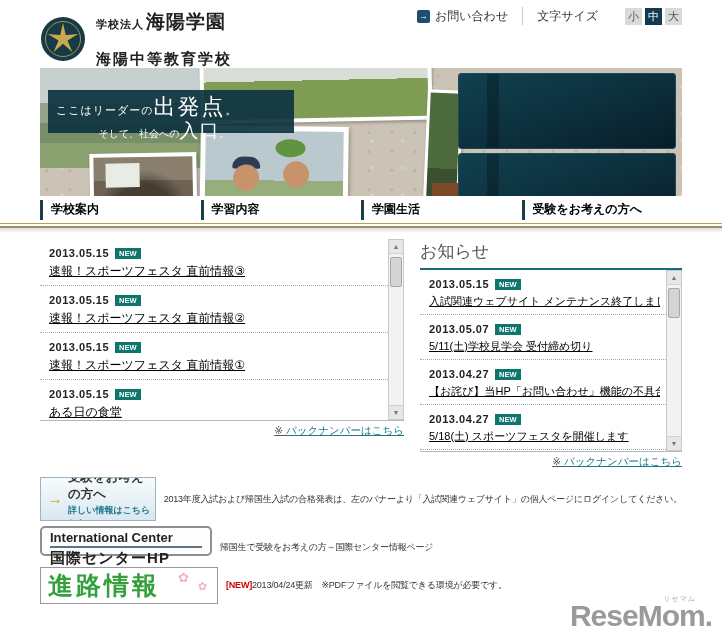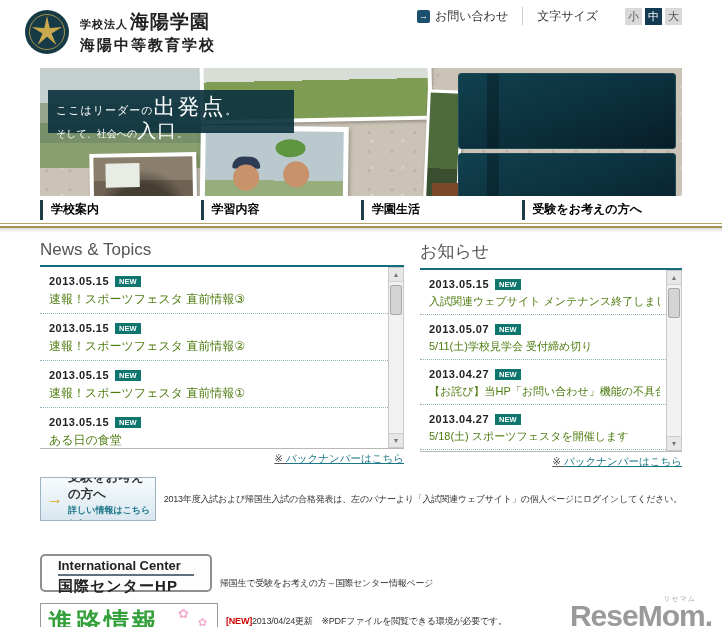--- a/index.html
+++ b/index.html
@@ -1,26 +1,26 @@
 <!DOCTYPE html>
 <html><head>
 <meta charset="utf-8">
 <style>
   * { margin:0; padding:0; box-sizing:border-box; }
   body { font-family:"Liberation Sans","DejaVu Sans",sans-serif; background:#fff; }
   .page { position:relative; width:722px; height:627px; background:#fff; overflow:hidden; }
 
   
   .header { position:relative; height:68px; padding:0 40px; }
-  .logo-area { position:absolute; left:24px; top:9px; display:flex; align-items:center; }
+  .logo-area { position:absolute; left:40px; top:9px; display:flex; align-items:center; }
   .logo-emblem { display:block; }
   .logo-text { margin-left:10px; font-family:"Liberation Serif","DejaVu Serif",serif; color:#222; }
   .logo-line1 { font-size:19px; font-weight:bold; letter-spacing:1px; }
   .logo-line1 .corp { font-size:11px; font-weight:bold; margin-right:2px; }
-  .logo-line2 { font-size:15px; font-weight:bold; letter-spacing:2px; margin-top:1px; }
+  .logo-line2 { font-size:15px; font-weight:bold; letter-spacing:2px; margin-top:15px; }
   .header-utils { position:absolute; right:40px; top:7px; display:flex; align-items:center; font-size:12px; color:#333; }
   .contact { display:flex; align-items:center; cursor:pointer; }
   .contact-icon { display:inline-flex; align-items:center; justify-content:center; width:13px; height:13px;
     background:#1c4e6e; color:#fff; font-size:9px; border-radius:2px; margin-right:5px; }
   .util-divider { width:1px; height:18px; background:#ccc; margin:0 14px; }
   .fontsize-label { margin-right:24px; }
   .size-btn { display:inline-block; width:17px; height:17px; line-height:17px; text-align:center;
     font-size:11px; background:#d9d9d9; color:#555; margin-left:3px; cursor:pointer; }
   .size-btn.active { background:#123a52; color:#fff; }
 
@@ -63,21 +63,21 @@
   .panel { position:absolute; left:418px; width:218px; border-radius:3px; border:1px solid #1c4a58;
     background:
       linear-gradient(90deg, transparent 0 28px, rgba(0,0,0,.25) 28px 40px, transparent 40px),
       linear-gradient(160deg, #11414f 0%, #0c2f3c 55%, #071d28 100%); }
   .panel-top { top:5px; height:76px; }
   .panel-bottom { top:85px; height:73px; }
   .catch { position:absolute; left:8px; top:22px; width:246px; height:43px; background:rgba(14,52,63,.93);
     color:#fff; font-family:"Liberation Serif","DejaVu Serif",serif; padding:2px 8px; z-index:5; }
   .catch .l1 { font-size:11px; letter-spacing:1px; }
   .catch .l1 .big { font-size:22px; letter-spacing:2px; }
-  .catch .l2 { font-size:10px; text-align:left; margin-top:-4px; padding-right:14px; }
+  .catch .l2 { font-size:10px; text-align:center; margin-top:-4px; padding-right:14px; }
   .catch .l2 .big { font-size:19px; letter-spacing:1px; }
 
   
   .nav { margin:4px 40px 0; width:642px; height:20px; display:flex; }
   .nav-item { width:178px; font-size:12px; font-weight:bold; color:#000000; line-height:18px;
     border-left:3px solid #1d3e49; padding-left:8px; cursor:pointer; }
   .gold-1 { margin-top:3px; width:722px; border-top:1px solid #b3a35f; }
   .gold-2 { margin-top:2px; width:722px; border-top:2px solid #a29152; }
   .rule-shadow { width:722px; height:5px; background:linear-gradient(#ddd, #fff); }
 
@@ -85,21 +85,21 @@
   .main { display:flex; padding:6px 40px 0; gap:16px; }
   .col-left { width:364px; }
   .col-right { width:262px; }
   .col-title { font-size:17px; font-weight:400; color:#555; padding:1px 0 5px; border-bottom:2px solid #186b7d; }
   .listbox { position:relative; height:182px; overflow:hidden; border-bottom:1px solid #b8b8b8; }
   .item { padding:4px 22px 5px 9px; border-bottom:1px dotted #90b3bb; }
   .item:last-child { border-bottom:none; }
   .item-date { font-size:11px; font-weight:bold; color:#222; letter-spacing:.5px; }
   .badge { display:inline-block; background:#0f766e; color:#fff; font-size:7.5px; font-weight:bold;
     padding:1px 4px; margin-left:6px; vertical-align:1px; }
-  .item-link { display:block; margin-top:2px; font-size:12px; color:#4d7c0f; 
+  .item-link { display:block; margin-top:2px; font-size:12px; color:#000000; text-decoration:underline;
     white-space:nowrap; overflow:hidden; cursor:pointer; }
   .col-right .item-link { font-size:11px; }
   .scrollbar { position:absolute; right:0; top:0; bottom:0; width:16px; background:#f2f2f2; border:1px solid #c9c9c9; }
   .sb-btn { position:absolute; left:0; width:14px; height:14px; text-align:center; line-height:14px;
     font-size:7px; color:#777; background:#e7e7e7; cursor:pointer; }
   .sb-up { top:0; border-bottom:1px solid #d0d0d0; }
   .sb-down { bottom:0; border-top:1px solid #d0d0d0; }
   .sb-thumb { position:absolute; left:1px; top:17px; width:12px; height:30px; background:#d4d4d4;
     border:1px solid #a8a8a8; border-radius:2px; cursor:grab; }
   .backnumber { text-align:right; font-size:10.5px; margin-top:3px; color:#555;text-decoration:underline; }
@@ -112,22 +112,22 @@
   .brow-2 { margin-bottom:11px; align-items:flex-end; }
   .banner-exam { width:172px; height:44px; border:1px solid #9db3c2; display:flex; align-items:center;
     background:linear-gradient(#f7fbfd, #d9e7f0); position:relative; overflow:hidden; cursor:pointer; }
   .exam-arrow { color:#dfa41d; font-size:16px; font-weight:bold; margin:0 5px 0 6px; z-index:2; }
   .exam-text { z-index:2; }
   .exam-title { font-size:12.5px; font-weight:bold; color:#333; }
   .exam-sub { font-size:9px; font-weight:bold; color:#1b7687; margin-top:1px; }
   .exam-photo { position:absolute; right:0; top:0; width:54px; height:100%;
     background:linear-gradient(115deg, rgba(247,251,253,0) 0 18%, #d9d2ae 18% 45%, #b4a briefly 0) , linear-gradient(115deg, transparent 0 18%, #cfc394 18% 55%, #8fa06a 55% 80%, #6f8551 80%); }
   .note { font-size:9px; color:#333; margin-left:8px; white-space:nowrap; letter-spacing:-.2px; }
-  .banner-intl { width:172px; height:38px; border:2px solid #8f8f8f; border-radius:5px; background:#fdfdfd;
-    padding:2px 16px 0; cursor:pointer;margin-top:28px; }
+  .banner-intl { width:172px; height:30px; border:2px solid #8f8f8f; border-radius:5px; background:#fdfdfd;
+    padding:2px 8px 0; cursor:pointer; }
   .intl-line1 { font-size:13px; font-weight:bold; color:#222; border-bottom:2px solid #61727f; padding-bottom:1px; }
   .intl-line2 { font-size:15px; font-weight:bold; color:#222; padding-top:1px; letter-spacing:1px; }
   .brow-2 .note { margin-bottom:2px; }
   .banner-career { width:178px; height:37px; border:1px solid #999; background:#fff; display:flex;
     align-items:center; padding-left:7px; position:relative; overflow:hidden; cursor:pointer; }
   .career-title { font-size:25px; font-weight:bold; color:#33a03c; letter-spacing:3px; }
   .petal { position:absolute; color:#f2aed2; }
   .petal.p1 { right:28px; top:2px; font-size:13px; }
   .petal.p2 { right:10px; top:12px; font-size:11px; }
   .note .newtag { color:#cc0000; font-weight:bold; }
@@ -218,21 +218,20 @@
     <div class="nav-item">学園生活</div>
     <div class="nav-item">受験をお考えの方へ</div>
   </div>
   <div class="gold-1"></div>
   <div class="gold-2"></div>
   <div class="rule-shadow"></div>
 
   <div class="main">
 
     <div class="col-left">
-      <div class="col-title">News &amp; Topics</div>
       <div class="listbox">
         <div class="item">
           <div><span class="item-date">2013.05.15</span><span class="badge">NEW</span></div>
           <a class="item-link">速報！スポーツフェスタ 直前情報③</a>
         </div>
         <div class="item">
           <div><span class="item-date">2013.05.15</span><span class="badge">NEW</span></div>
           <a class="item-link">速報！スポーツフェスタ 直前情報②</a>
         </div>
         <div class="item">

